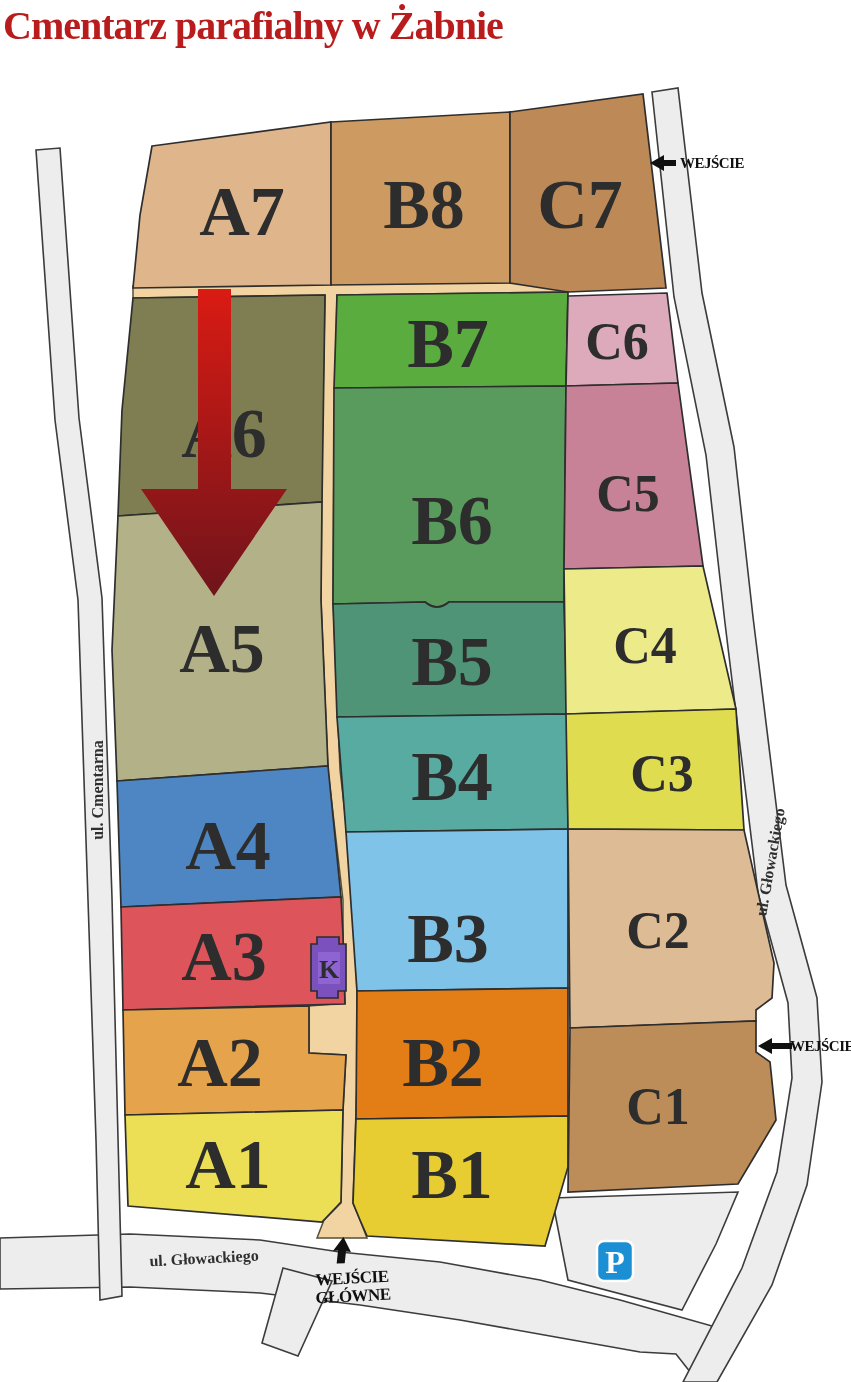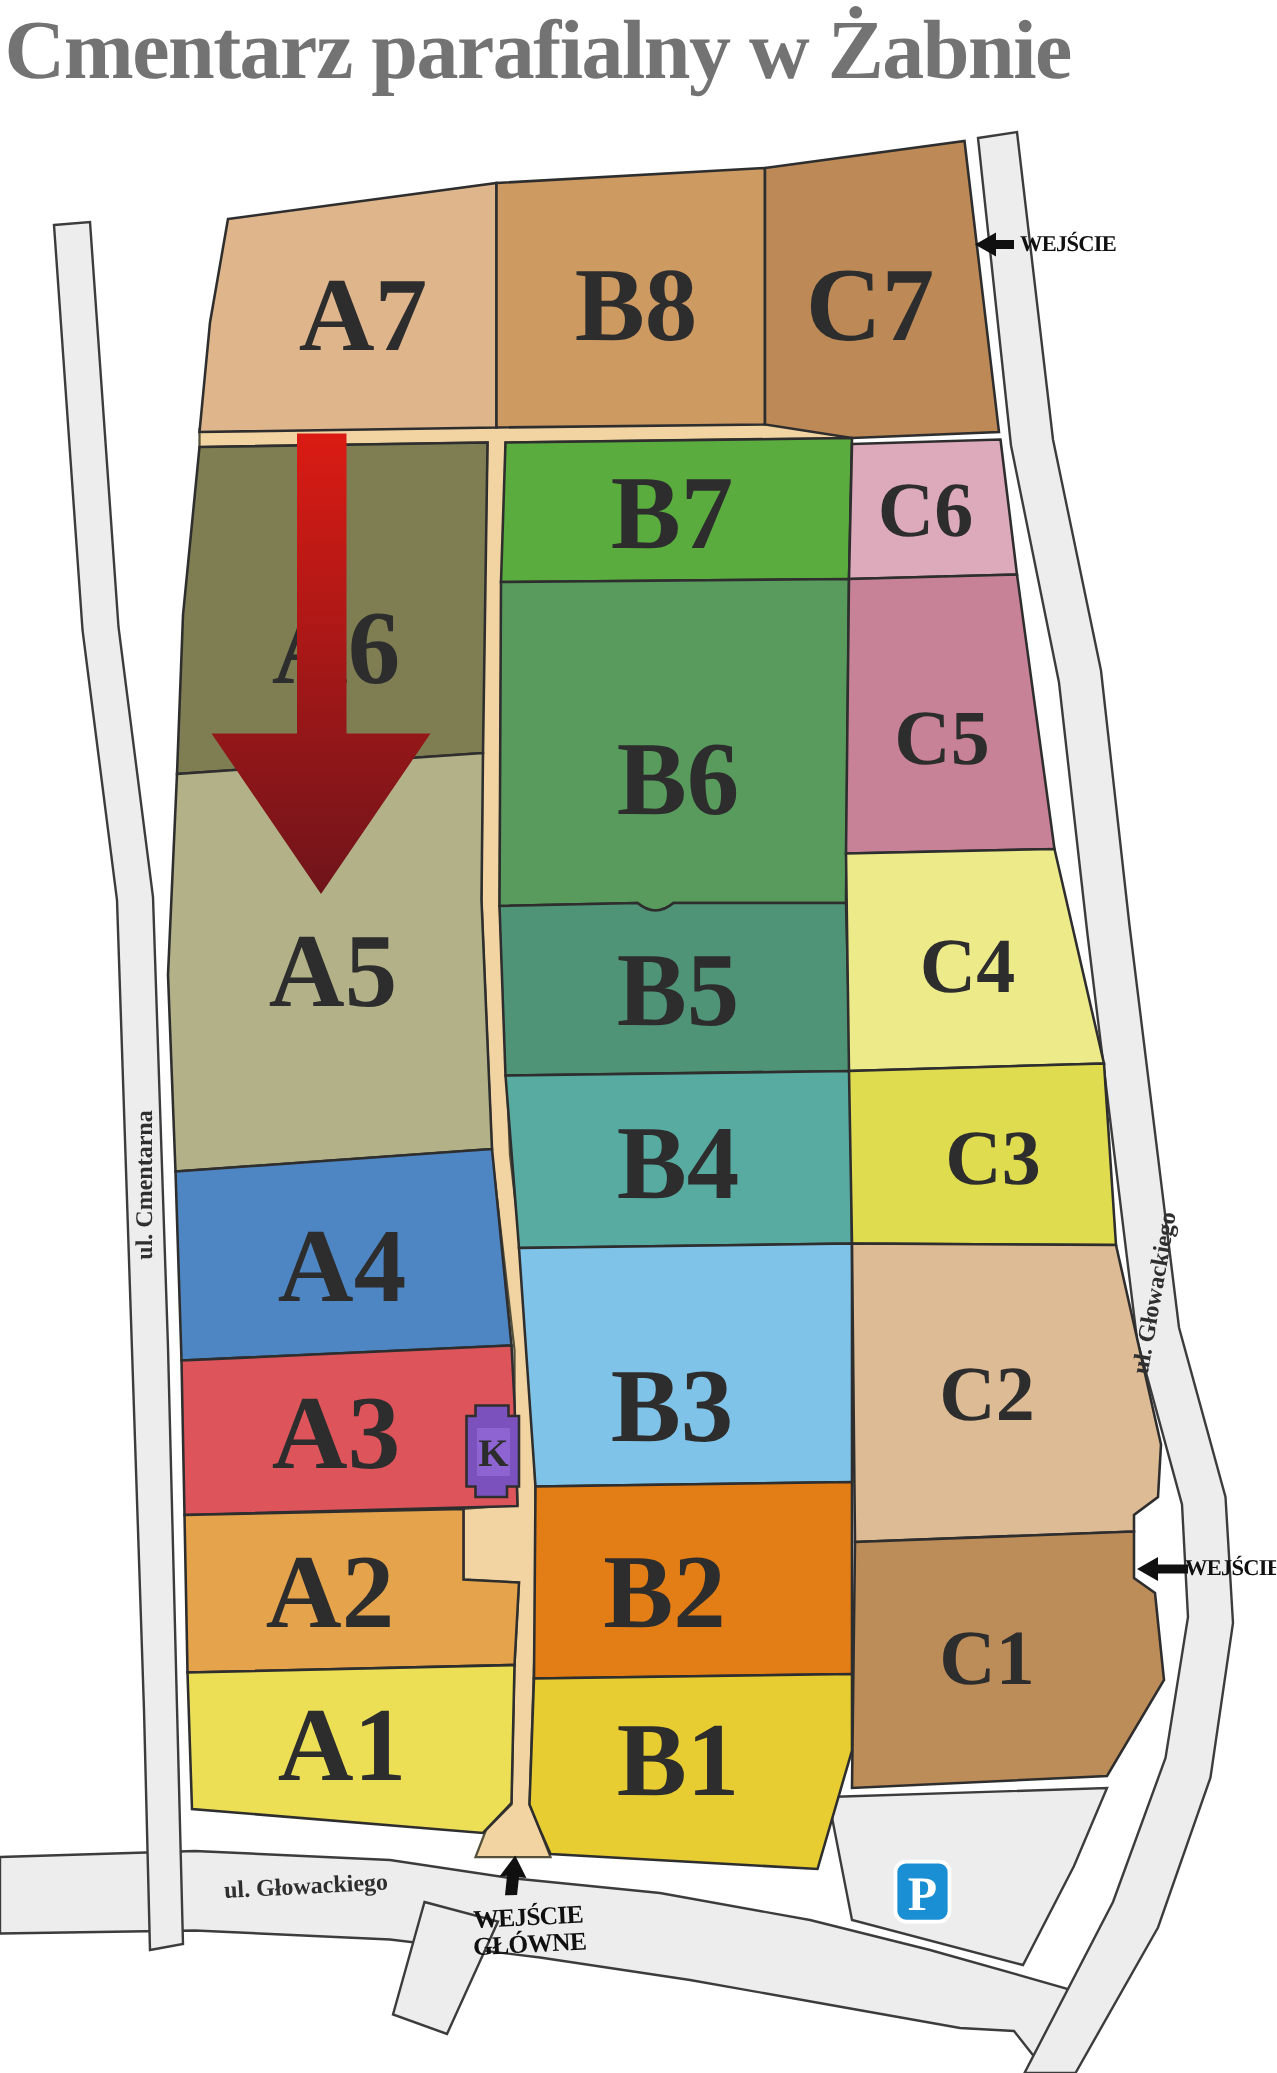--- a/index.html
+++ b/index.html
@@ -1,19 +1,19 @@
 <!DOCTYPE html>
 <html><head>
 <meta charset="utf-8">
 <style>
   html,body{margin:0;padding:0;background:#fff;}
   #stage{position:relative;width:851px;height:1382px;background:#fff;overflow:hidden;
          font-family:"Liberation Serif","DejaVu Serif",serif;}
-  #map-title{position:absolute;left:3px;top:2px;font-weight:bold;font-size:56px;
-             color:#737373;white-space:nowrap;letter-spacing:-1px;}
+  #map-title{position:absolute;left:3px;top:2px;font-weight:bold;font-size:40px;
+             color:#b91c1c;white-space:nowrap;letter-spacing:-1px;}
   svg{position:absolute;left:0;top:0;}
   .sec{stroke:#2e2e2e;stroke-width:1.7;}
   .road{stroke:#3c3c3c;stroke-width:1.6;}
   .walk{stroke:#55503a;stroke-width:1.5;}
   .lbl{font-family:"Liberation Serif","DejaVu Serif",serif;font-weight:bold;fill:#2d2d2d;
        text-anchor:middle;dominant-baseline:central;}
   .big{font-size:70px;}
   .mid{font-size:52px;}
   .kt{font-size:26px;}
   .street{font-family:"Liberation Serif","DejaVu Serif",serif;font-weight:bold;font-size:16px;

